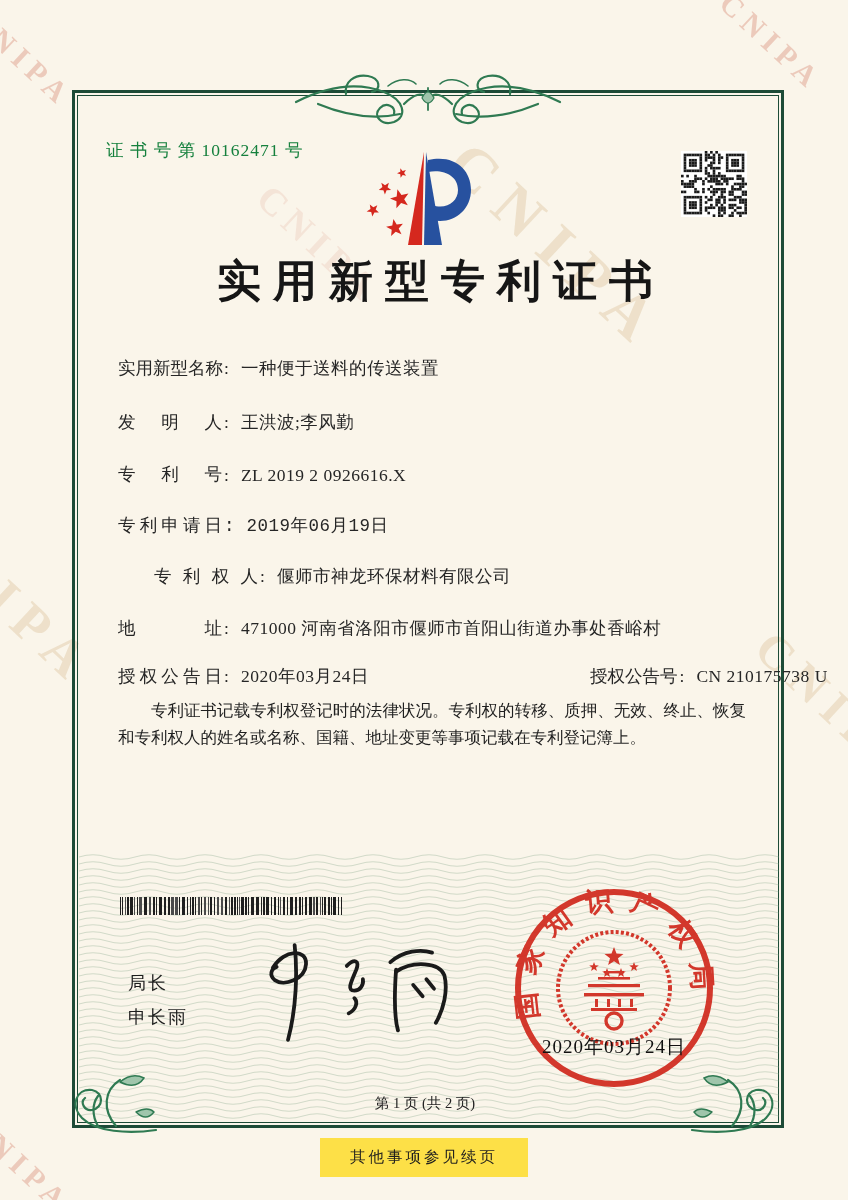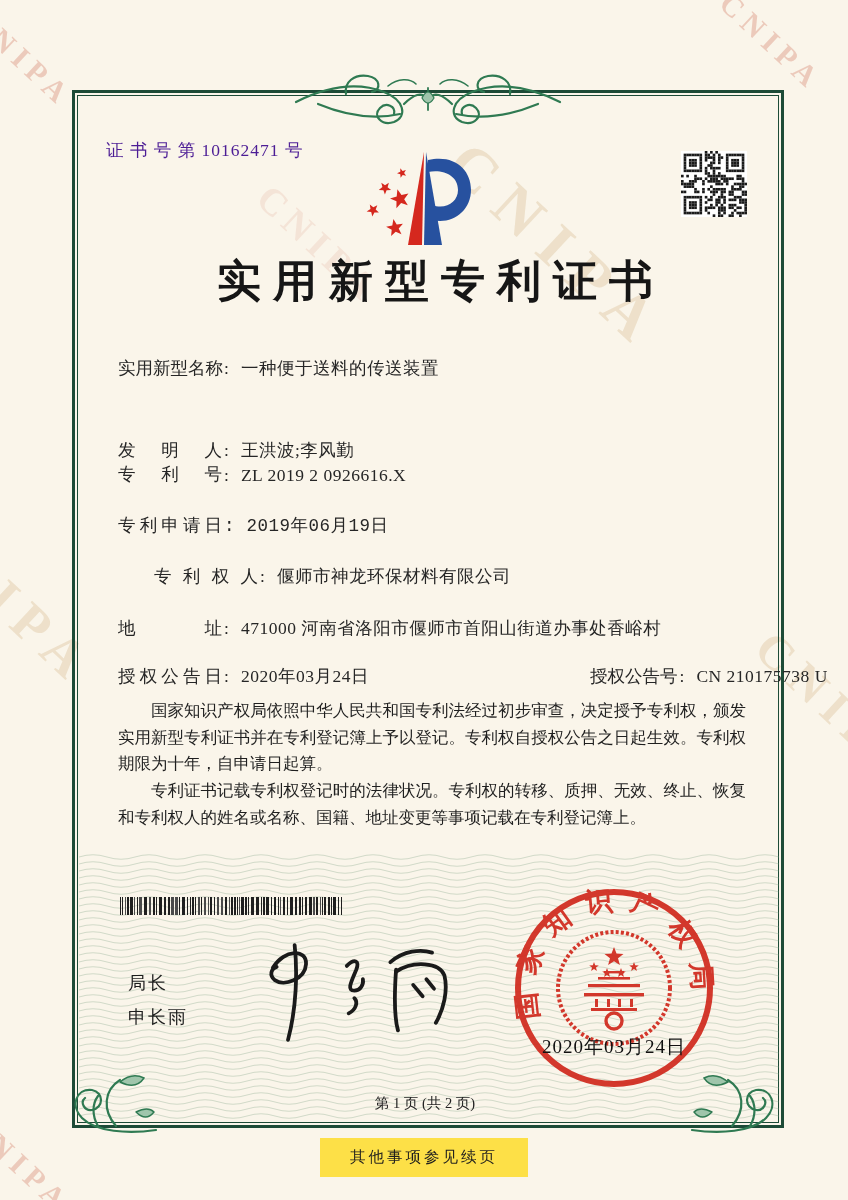--- a/index.html
+++ b/index.html
@@ -9,21 +9,21 @@
   
   .wm{position:absolute;font-weight:bold;font-family:"Liberation Serif",serif;
       transform:rotate(43deg);transform-origin:left top;white-space:nowrap;pointer-events:none;}
   .wm.pink{color:rgba(219,150,130,0.45);font-size:30px;letter-spacing:7px;}
   .wm.tan{color:rgba(226,203,170,0.5);}
   
   .frame{position:absolute;left:72px;top:90px;width:706px;height:1032px;
          border:3px solid var(--green,#1d4b37);}
   .frame-inner{position:absolute;inset:2px;border:1px solid var(--green,#1d4b37);}
   
-  .certno{position:absolute;left:106px;top:138px;font-size:17.5px;letter-spacing:1px;color:#4c1d95;}
+  .certno{position:absolute;left:106px;top:138px;font-size:17.5px;letter-spacing:1px;color:#15803d;}
   .title{position:absolute;left:88px;top:252px;width:706px;text-align:center;
          font-size:44px;font-weight:bold;letter-spacing:12px;color:#161616;}
   
   .frow{position:absolute;left:118px;font-size:17.5px;color:#262626;white-space:nowrap;}
   .flabel{display:inline-block;width:104px;text-align:justify;text-align-last:justify;vertical-align:bottom;}
   .fcolon{display:inline-block;margin:0 12px 0 2px;}
   .fval{letter-spacing:0.5px;}
   .gcell2{position:absolute;left:472px;top:0;white-space:nowrap;}
   
   .paras{position:absolute;left:118px;top:698px;width:628px;font-size:16.5px;line-height:1.62;
@@ -446,21 +446,21 @@
     <rect x="13.200000000000001" y="60.720000000000006" width="2.64" height="2.64" fill="#1a1a1a"></rect>
     <rect x="15.84" y="60.720000000000006" width="2.64" height="2.64" fill="#1a1a1a"></rect>
     <rect x="18.48" y="60.720000000000006" width="2.64" height="2.64" fill="#1a1a1a"></rect>
   </svg>
 
 <div class="title">实用新型专利证书</div>
 
 <div class="frow" style="top:356px;">
   <span class="flabel">实用新型名称</span><span class="fcolon">:</span><span class="fval">一种便于送料的传送装置</span>
 </div>
-<div class="frow" style="top:410px;margin-top:28px;">
+<div class="frow" style="top:410px;">
   <span class="flabel">发明人</span><span class="fcolon">:</span><span class="fval">王洪波;李风勤</span>
 </div>
 <div class="frow" style="top:462px;">
   <span class="flabel">专利号</span><span class="fcolon">:</span><span class="fval">ZL 2019 2 0926616.X</span>
 </div>
 <div class="frow" style="top:513px;font-family:Liberation Mono, monospace;">
   <span class="flabel">专利申请日</span><span class="fcolon">:</span><span class="fval">2019年06月19日</span>
 </div>
 <div class="frow" style="top:564px;margin-left:36px;">
   <span class="flabel">专利权人</span><span class="fcolon">:</span><span class="fval">偃师市神龙环保材料有限公司</span>
@@ -469,21 +469,20 @@
   <span class="flabel">地址</span><span class="fcolon">:</span><span class="fval">471000 河南省洛阳市偃师市首阳山街道办事处香峪村</span>
 </div>
 <div class="frow" style="top:664px;width:628px;">
   <span class="flabel">授权公告日</span><span class="fcolon">:</span><span class="fval">2020年03月24日</span>
   <span class="gcell2">
     <span>授权公告号</span><span class="fcolon">:</span><span class="fval">CN 210175738 U</span>
   </span>
 </div>
 
 <div class="paras">
-  <p>国家知识产权局依照中华人民共和国专利法经过初步审查，决定授予专利权，颁发实用新型专利证书并在专利登记簿上予以登记。专利权自授权公告之日起生效。专利权期限为十年，自申请日起算。</p>
   <p>专利证书记载专利权登记时的法律状况。专利权的转移、质押、无效、终止、恢复和专利权人的姓名或名称、国籍、地址变更等事项记载在专利登记簿上。</p>
 </div>
 
 <svg class="barcode" id="barcode" width="224" height="18">
     <rect x="0" y="0" width="1" height="18" fill="#1f1f1f"></rect>
     <rect x="2" y="0" width="1" height="18" fill="#1f1f1f"></rect>
     <rect x="5" y="0" width="1" height="18" fill="#4a4a4a"></rect>
     <rect x="7" y="0" width="2" height="18" fill="#1f1f1f"></rect>
     <rect x="10" y="0" width="3" height="18" fill="#1f1f1f"></rect>
     <rect x="14" y="0" width="1" height="18" fill="#4a4a4a"></rect>

